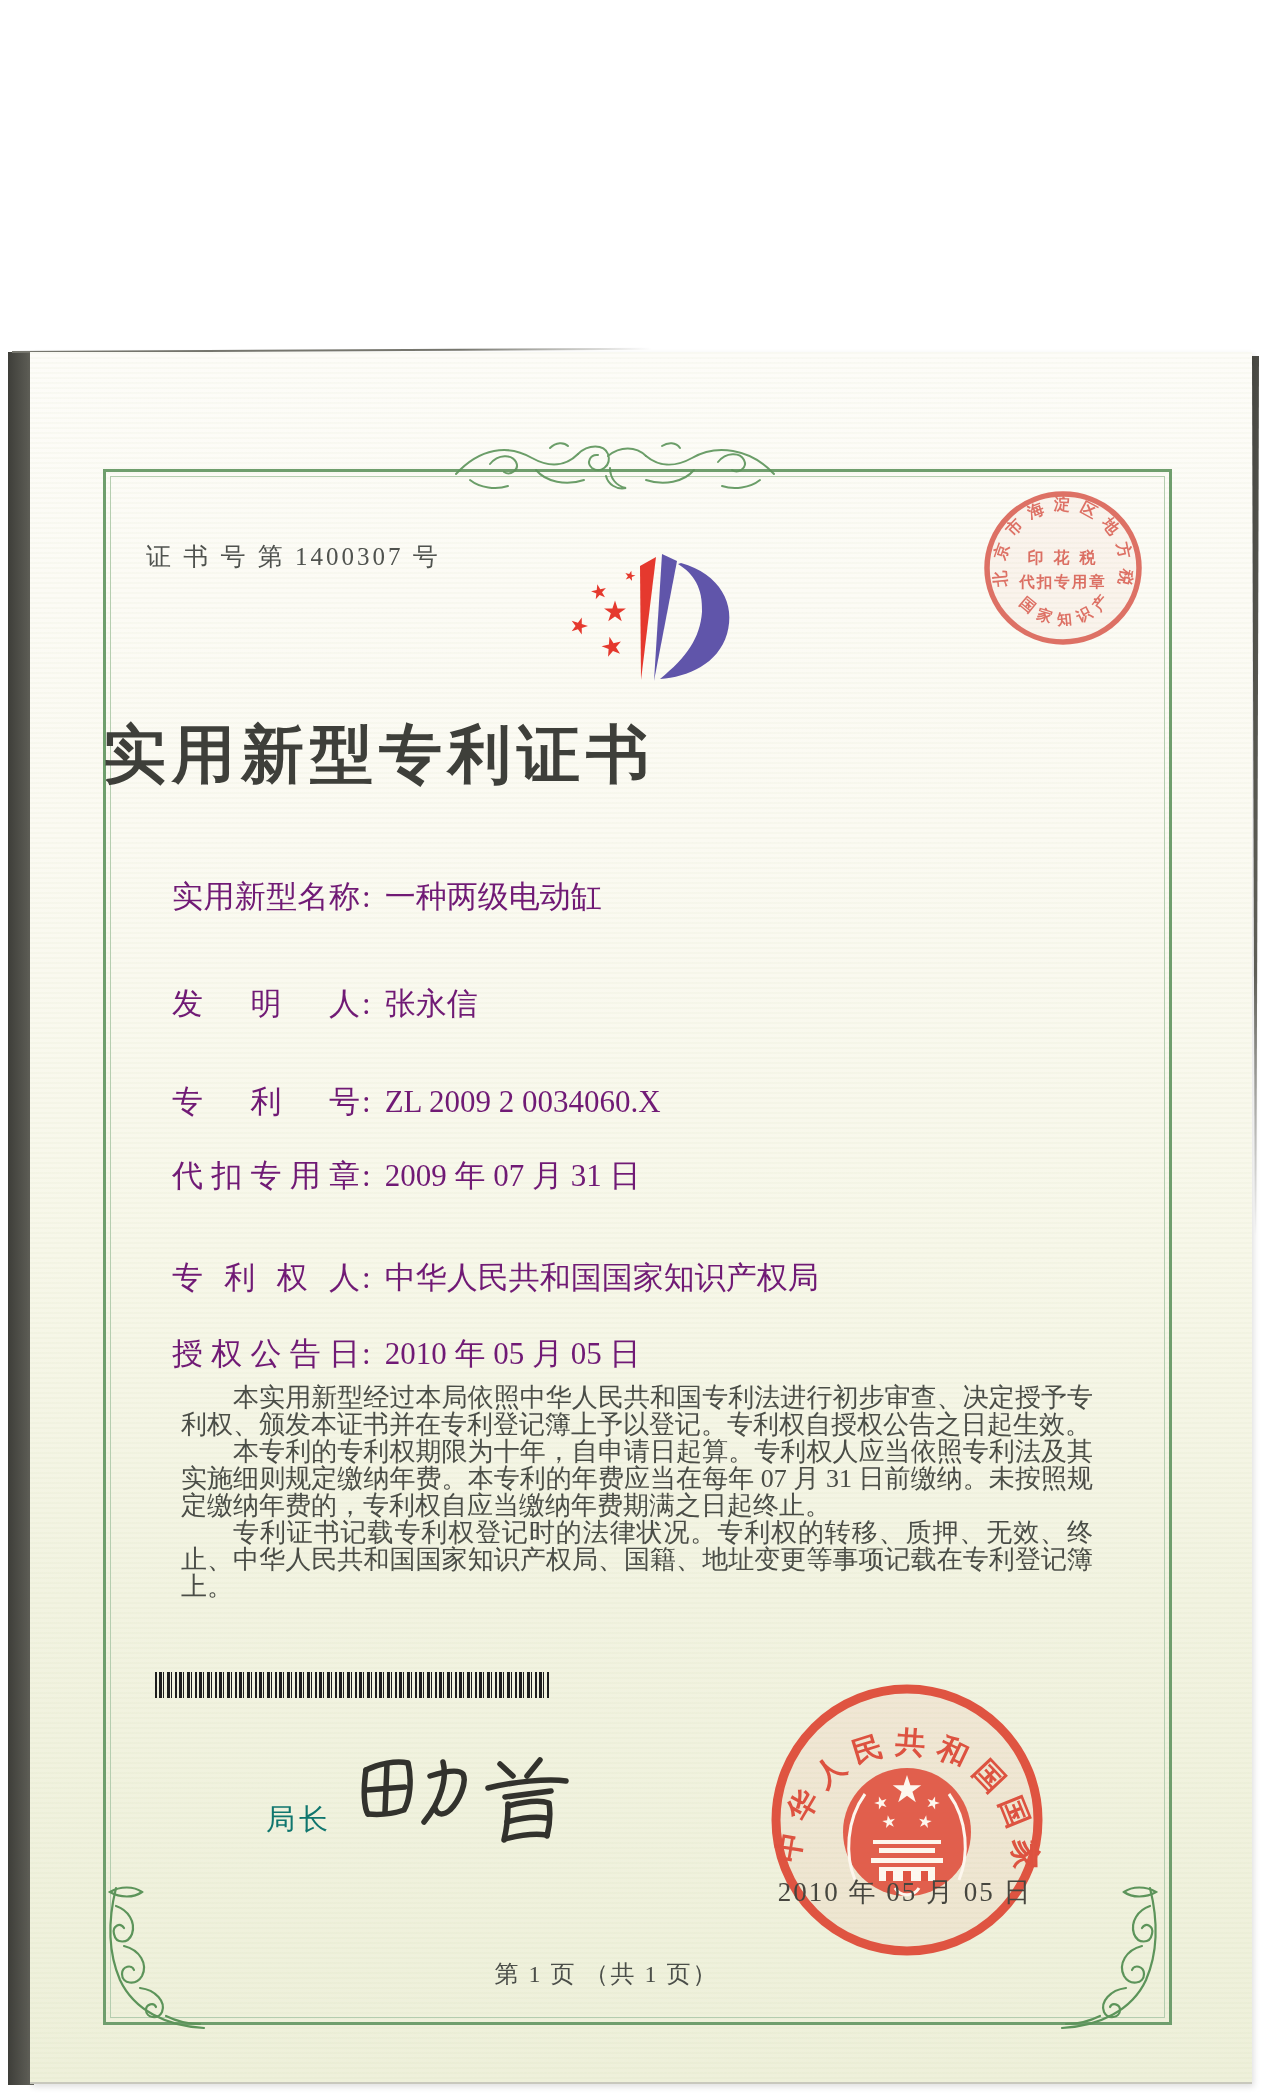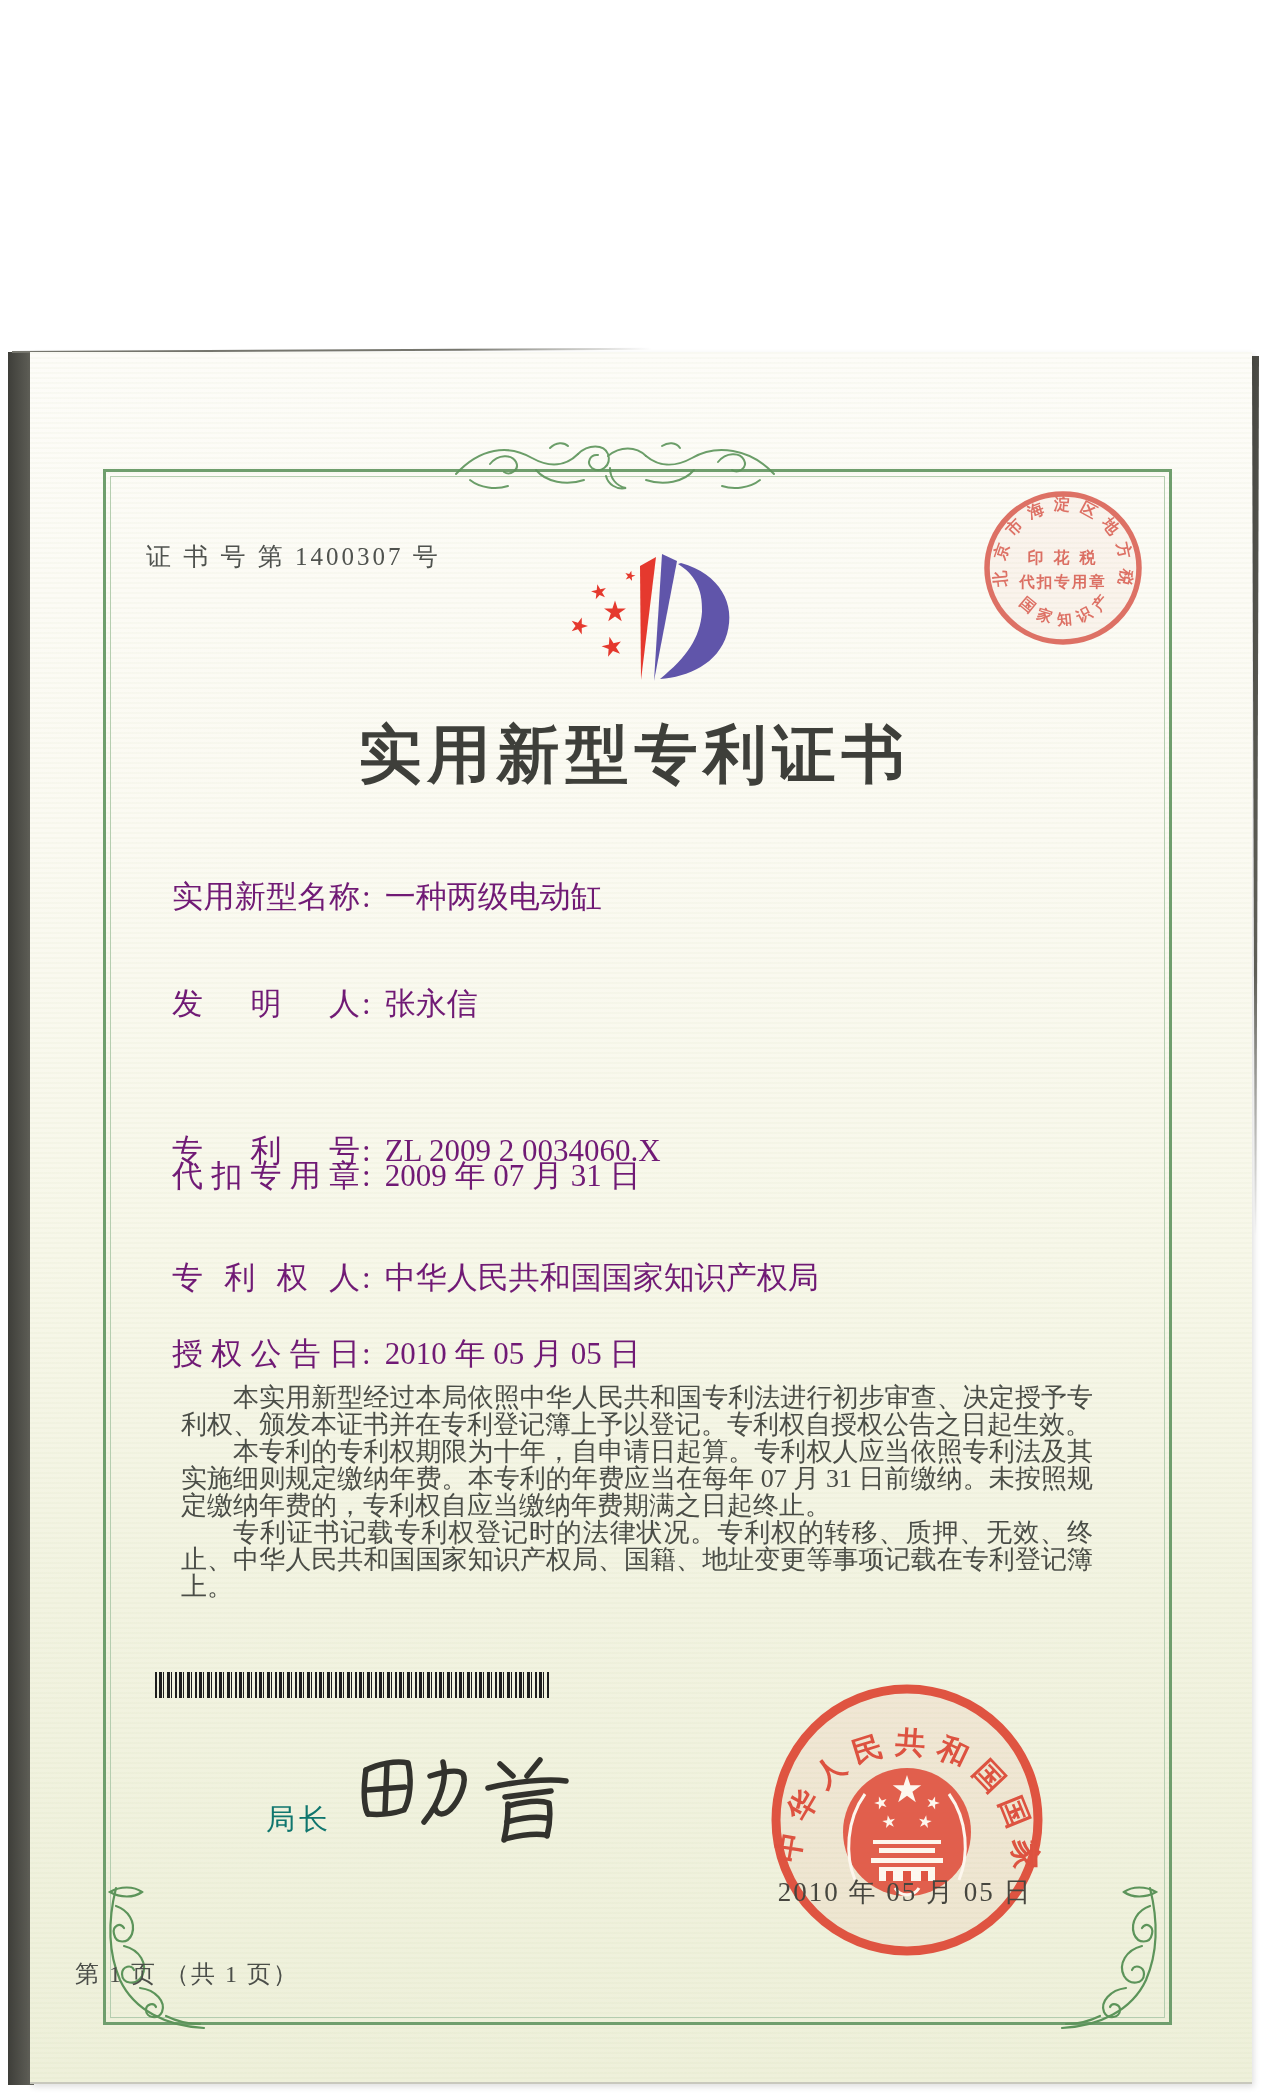--- a/index.html
+++ b/index.html
@@ -19,29 +19,29 @@
   #paper-texture{left:30px;top:352px;width:1222px;height:1730px;
     background:repeating-linear-gradient(180deg,rgba(170,190,130,0.05) 0 2px,rgba(255,255,255,0) 2px 5px);}
 
   
   #frame{left:103px;top:469px;width:1063px;height:1550px;border:3px solid #6f9e6d;}
   #frame-inner{left:4px;top:4px;right:4px;bottom:4px;position:absolute;border:1px solid #b4cdaf;}
 
   
   #cert-no{left:146px;top:540px;font-size:25px;letter-spacing:3px;color:#4f524e;}
   #logo{left:542px;top:550px;}
-  #title{left:103px;top:712px;width:1063px;text-align:center;font-size:63px;font-weight:600;
+  #title{left:103px;top:712px;width:1063px;font-size:63px;font-weight:600;
     letter-spacing:6px;color:#3e3f3a;}
 
   
   .frow{left:172px;font-size:31px;color:#701a75;white-space:nowrap;}
   .flabel{display:inline-block;width:188px;text-align:justify;text-align-last:justify;}
   .fcolon{display:inline-block;margin-left:2px;}
   .fvalue{display:inline-block;margin-left:14px;}
-  #row-0{top:876px;} #row-1{top:983px;} #row-2{top:1130px;}
+  #row-0{top:876px;} #row-1{top:983px;} #row-2{top:1081px;}
   #row-3{top:1155px;} #row-4{top:1257px;} #row-5{top:1333px;}
 
   
   #body-text{left:181px;top:1384px;width:912px;font-size:26px;line-height:27px;color:#4a4d47;
     text-align:justify;}
   #body-text p{margin:0;text-indent:2em;}
 
   
   #barcode{left:155px;top:1672px;width:394px;height:26px;
     background:repeating-linear-gradient(90deg,#1e1e1e 0 2px,rgba(0,0,0,0) 2px 4px,#1e1e1e 4px 7px,rgba(0,0,0,0) 7px 8px,#1e1e1e 8px 9px,rgba(0,0,0,0) 9px 12px,#1e1e1e 12px 15px,rgba(0,0,0,0) 15px 16px,#1e1e1e 16px 17px,rgba(0,0,0,0) 17px 20px);}
@@ -49,21 +49,21 @@
   
   #director-label{left:266px;top:1800px;font-size:29px;color:#0f766e;letter-spacing:4px;}
   #signature{left:350px;top:1742px;}
 
   
   #tax-stamp{left:980px;top:487px;}
   #sipo-seal{left:767px;top:1680px;}
   #seal-date{left:775px;top:1874px;width:260px;text-align:center;font-size:27px;letter-spacing:2px;color:#46463f;}
 
   
-  #footer-page{left:75px;top:1958px;width:1063px;font-size:24px;letter-spacing:2px;color:#4b4e49;}
+  #footer-page{left:75px;top:1958px;width:1063px;text-align:center;font-size:24px;letter-spacing:2px;color:#4b4e49;}
 
   
   #orn-top{left:450px;top:434px;}
   #orn-bl{left:100px;top:1884px;}
   #orn-br{left:1056px;top:1884px;transform:scaleX(-1);}
 </style>
 </head>
 <body>
 
 <svg width="0" height="0" style="position:absolute">

